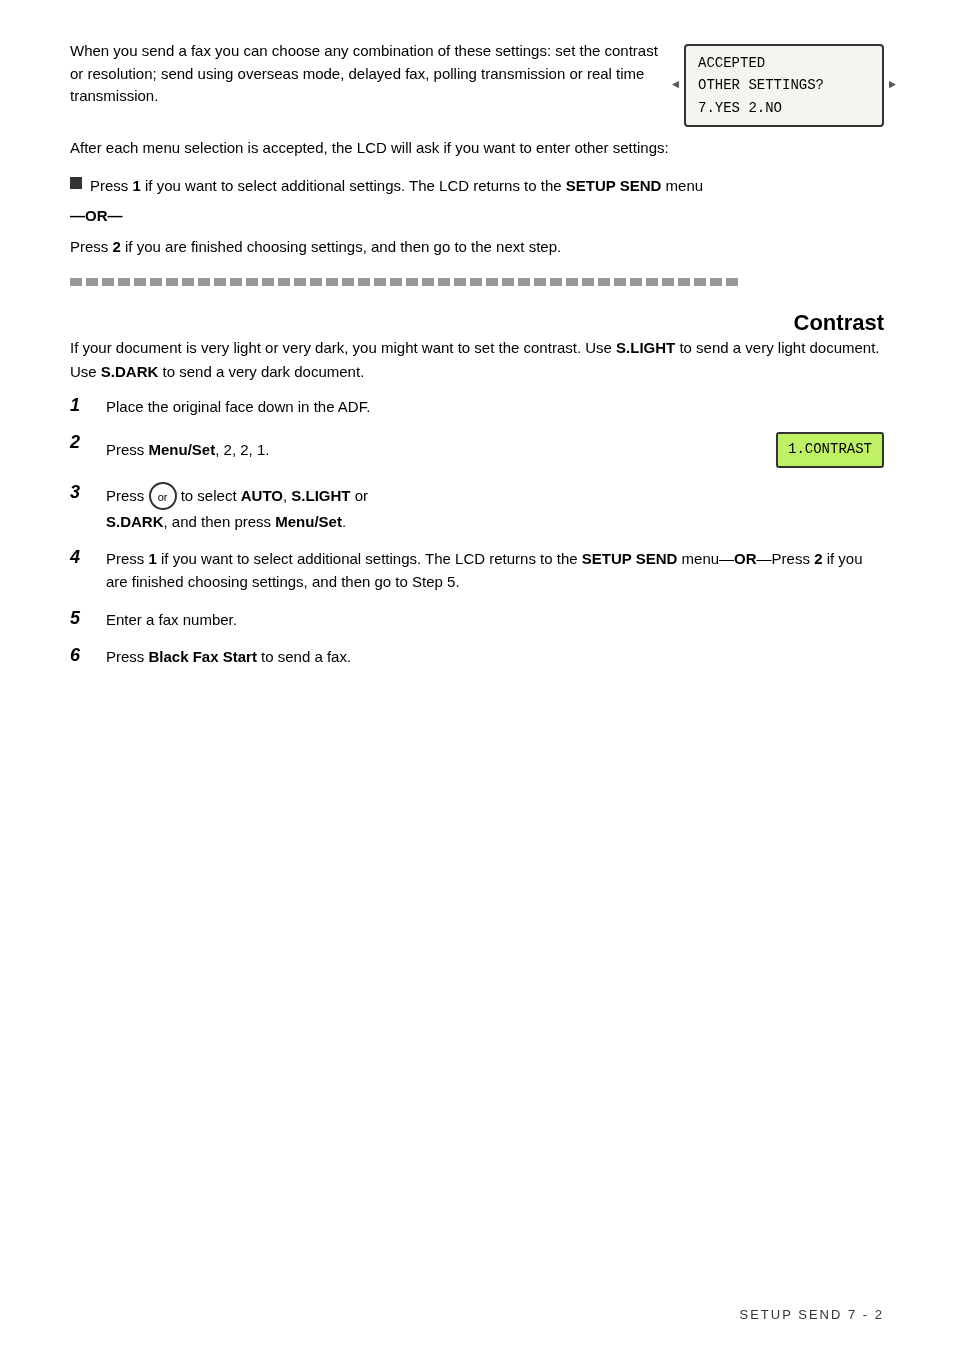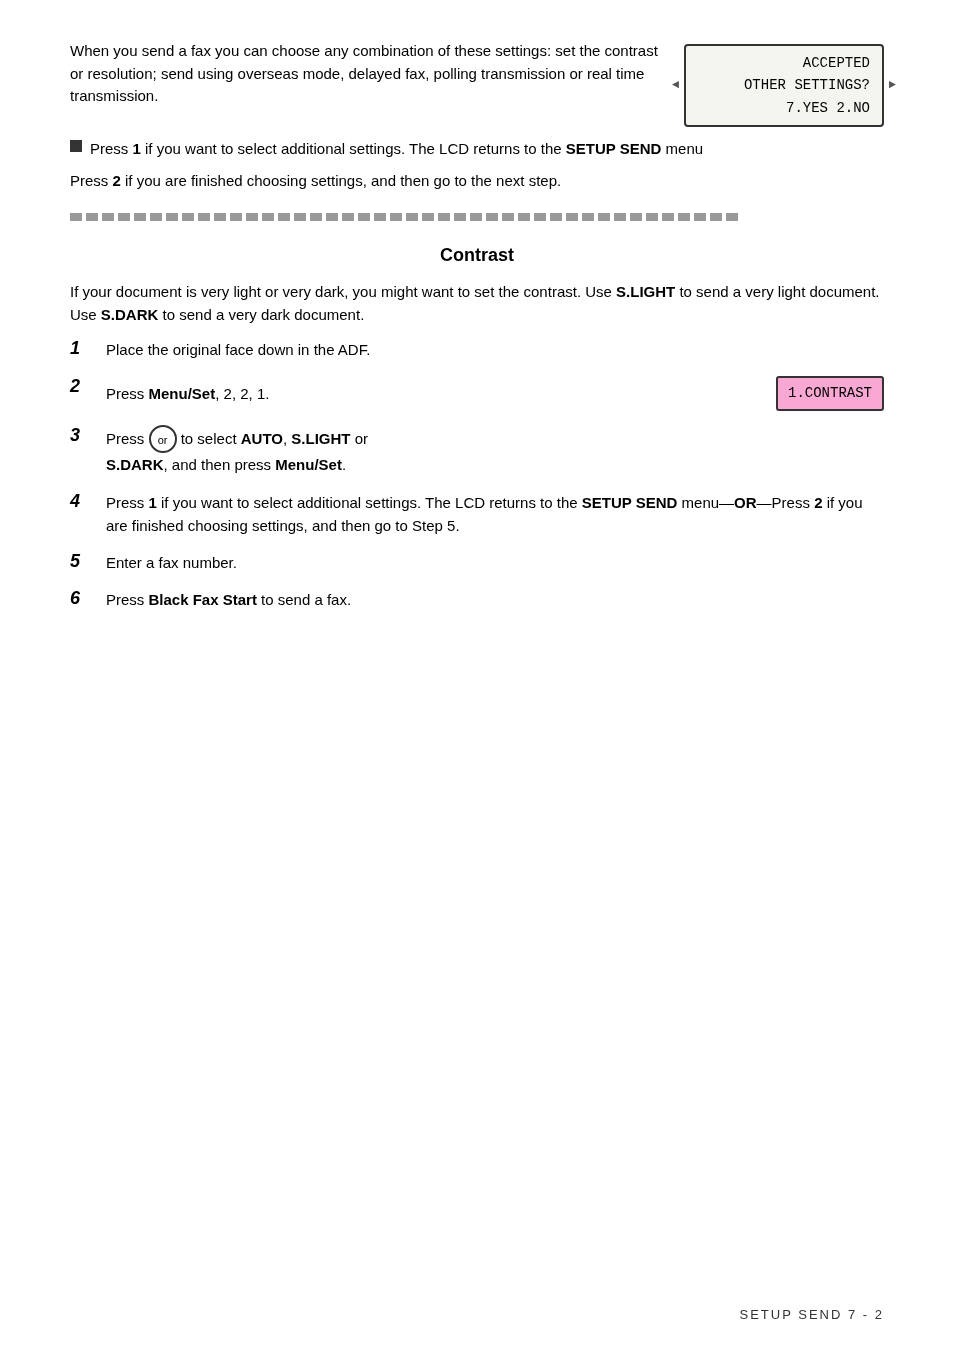--- a/index.html
+++ b/index.html
@@ -47,21 +47,20 @@
     .lcd-box {
       border: 2px solid #333;
       padding: 6px 12px;
       font-family: 'Courier New', Courier, monospace;
       font-size: 14px;
       background: #f5f5f0;
       border-radius: 4px;
       min-width: 200px;
       line-height: 1.6;
       position: relative;
-      text-align: right;
     }
 
     .lcd-box .lcd-line {
       display: block;
       white-space: nowrap;
     }
 
     
     .lcd-box-with-arrows {
       position: relative;
@@ -139,24 +138,23 @@
     }
 
     .dash-sq {
       width: 12px;
       height: 8px;
       background: #999;
     }
 
     
     .sub-section-title {
-      font-size: 18px;
-      font-weight: bold;
-      text-align: center;
-      margin-bottom: 14px;
+      font-size: 22px;
+      font-weight: bold;
+      text-align: right;
     }
 
     .body-text {
       font-size: 15px;
       line-height: 1.55;
       margin-bottom: 12px;
     }
 
     
     .steps-area {
@@ -193,21 +191,21 @@
 
     .step-text {
       flex: 1;
     }
 
     .lcd-small {
       border: 2px solid #333;
       padding: 5px 10px;
       font-family: 'Courier New', Courier, monospace;
       font-size: 14px;
-      background: #f9a8d4;
+      background: #bef264;
       border-radius: 3px;
       white-space: nowrap;
     }
 
     .circle-or {
       display: inline-block;
       width: 28px;
       height: 28px;
       border-radius: 50%;
       border: 2px solid #333;
@@ -246,28 +244,30 @@
     <div class="text-col">When you send a fax you can choose any combination of these settings: set the contrast or resolution; send using overseas mode, delayed fax, polling transmission or real time transmission.</div>
     <div class="lcd-col">
       <div class="lcd-box lcd-box-with-arrows">
         <span class="lcd-line">ACCEPTED</span>
         <span class="lcd-line">OTHER SETTINGS?</span>
         <span class="lcd-line">7.YES 2.NO</span>
       </div>
     </div>
   </div>
 
+  <div class="after-lcd-text">After each menu selection is accepted, the LCD will ask if you want to enter other settings:</div>
 
   <div class="bullet-item">
     <div class="bullet-sq"></div>
     <div class="step-content">
       Press <strong>1</strong> if you want to select additional settings. The LCD returns to the <strong>SETUP SEND</strong> menu
     </div>
   </div>
 
+  <div class="or-line">—OR—</div>
 
   <div class="press-2-text">
     Press <strong>2</strong> if you are finished choosing settings, and then go to the next step.
   </div>
 </div>
 
 <div class="big-section">
 
   <div class="dashed-line">
     <div class="dash-sq"></div>

